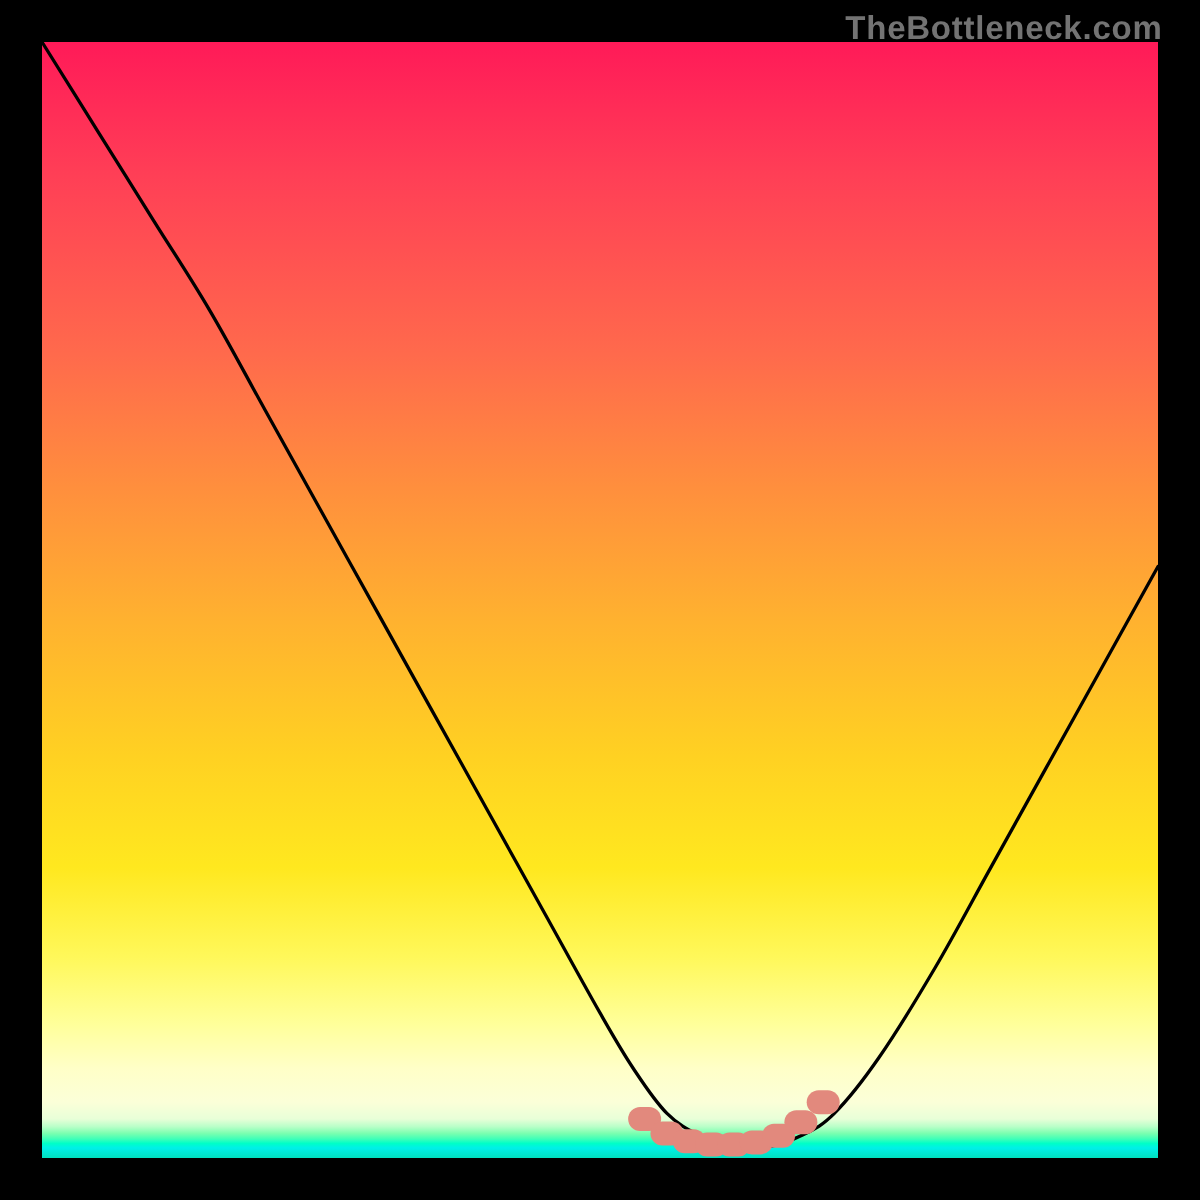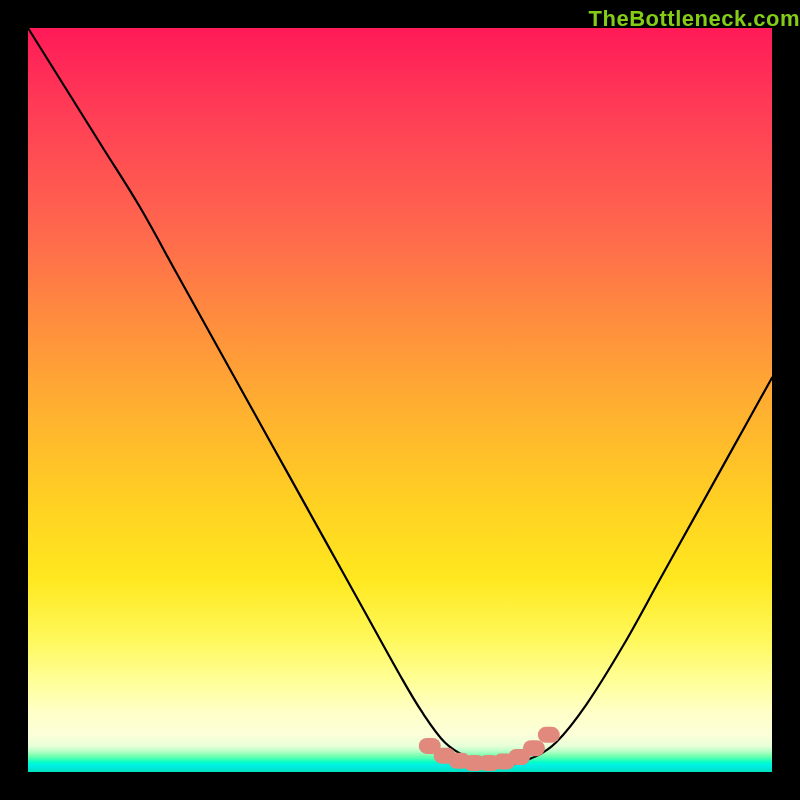--- a/index.html
+++ b/index.html
@@ -13,22 +13,22 @@
   }
   .container {
     position: relative;
     width: 800px;
     height: 800px;
     background: #000;
   }
   .watermark {
     position: absolute;
     top: 6px;
-    right: 0;
-    color: #84cc16;
+    right: 25px;
+    color: #737373;
     font-size: 22px;
     font-weight: bold;
     letter-spacing: 0.5px;
     z-index: 10;
   }
   .plot-area {
     position: absolute;
     left: 28px;
     top: 28px;
     width: 744px;

